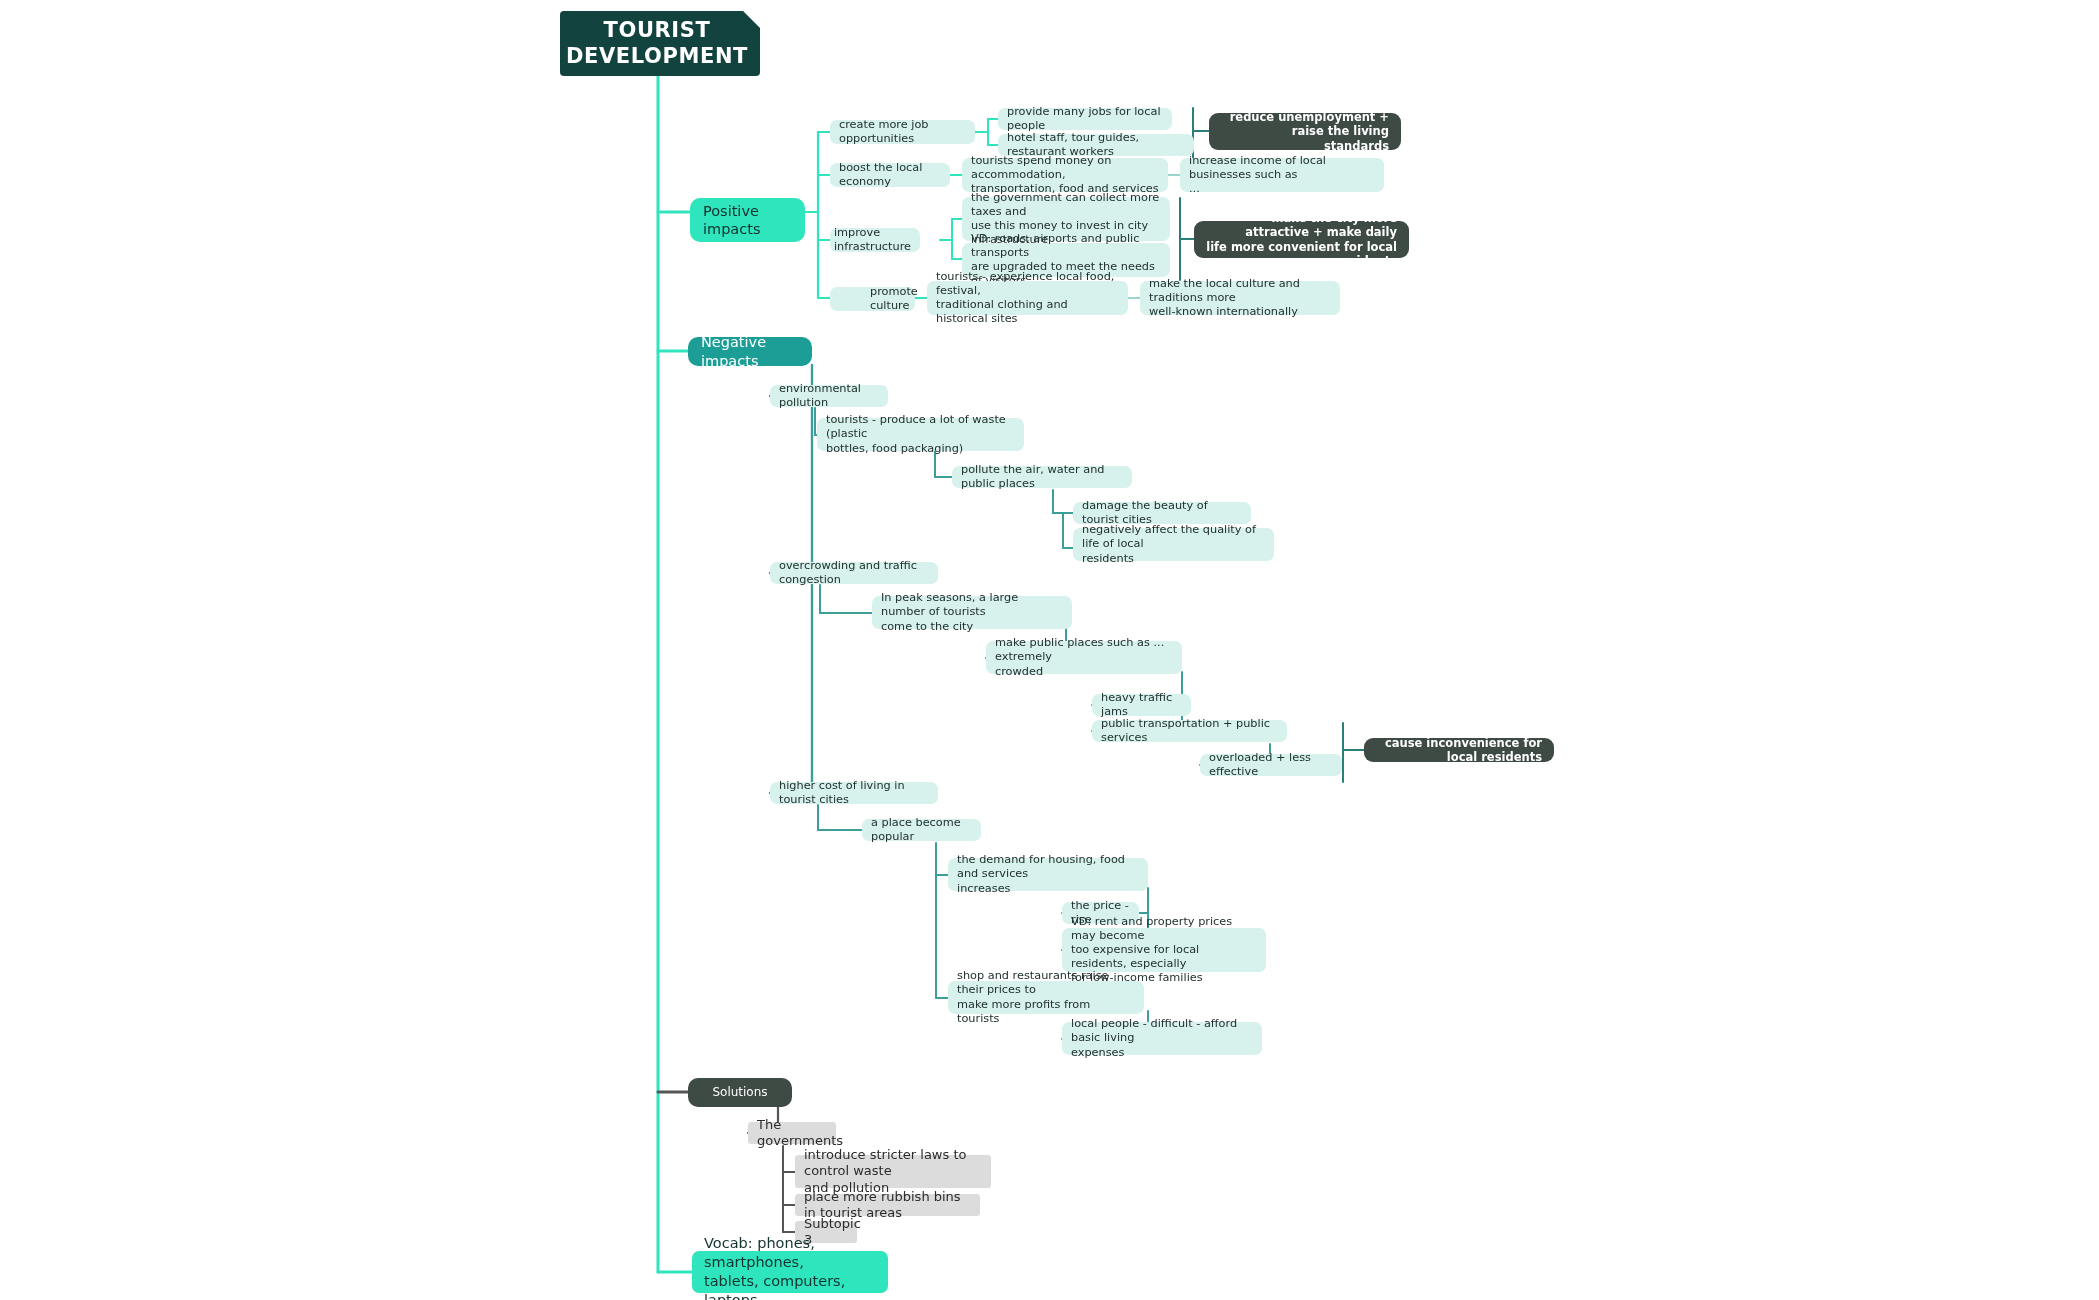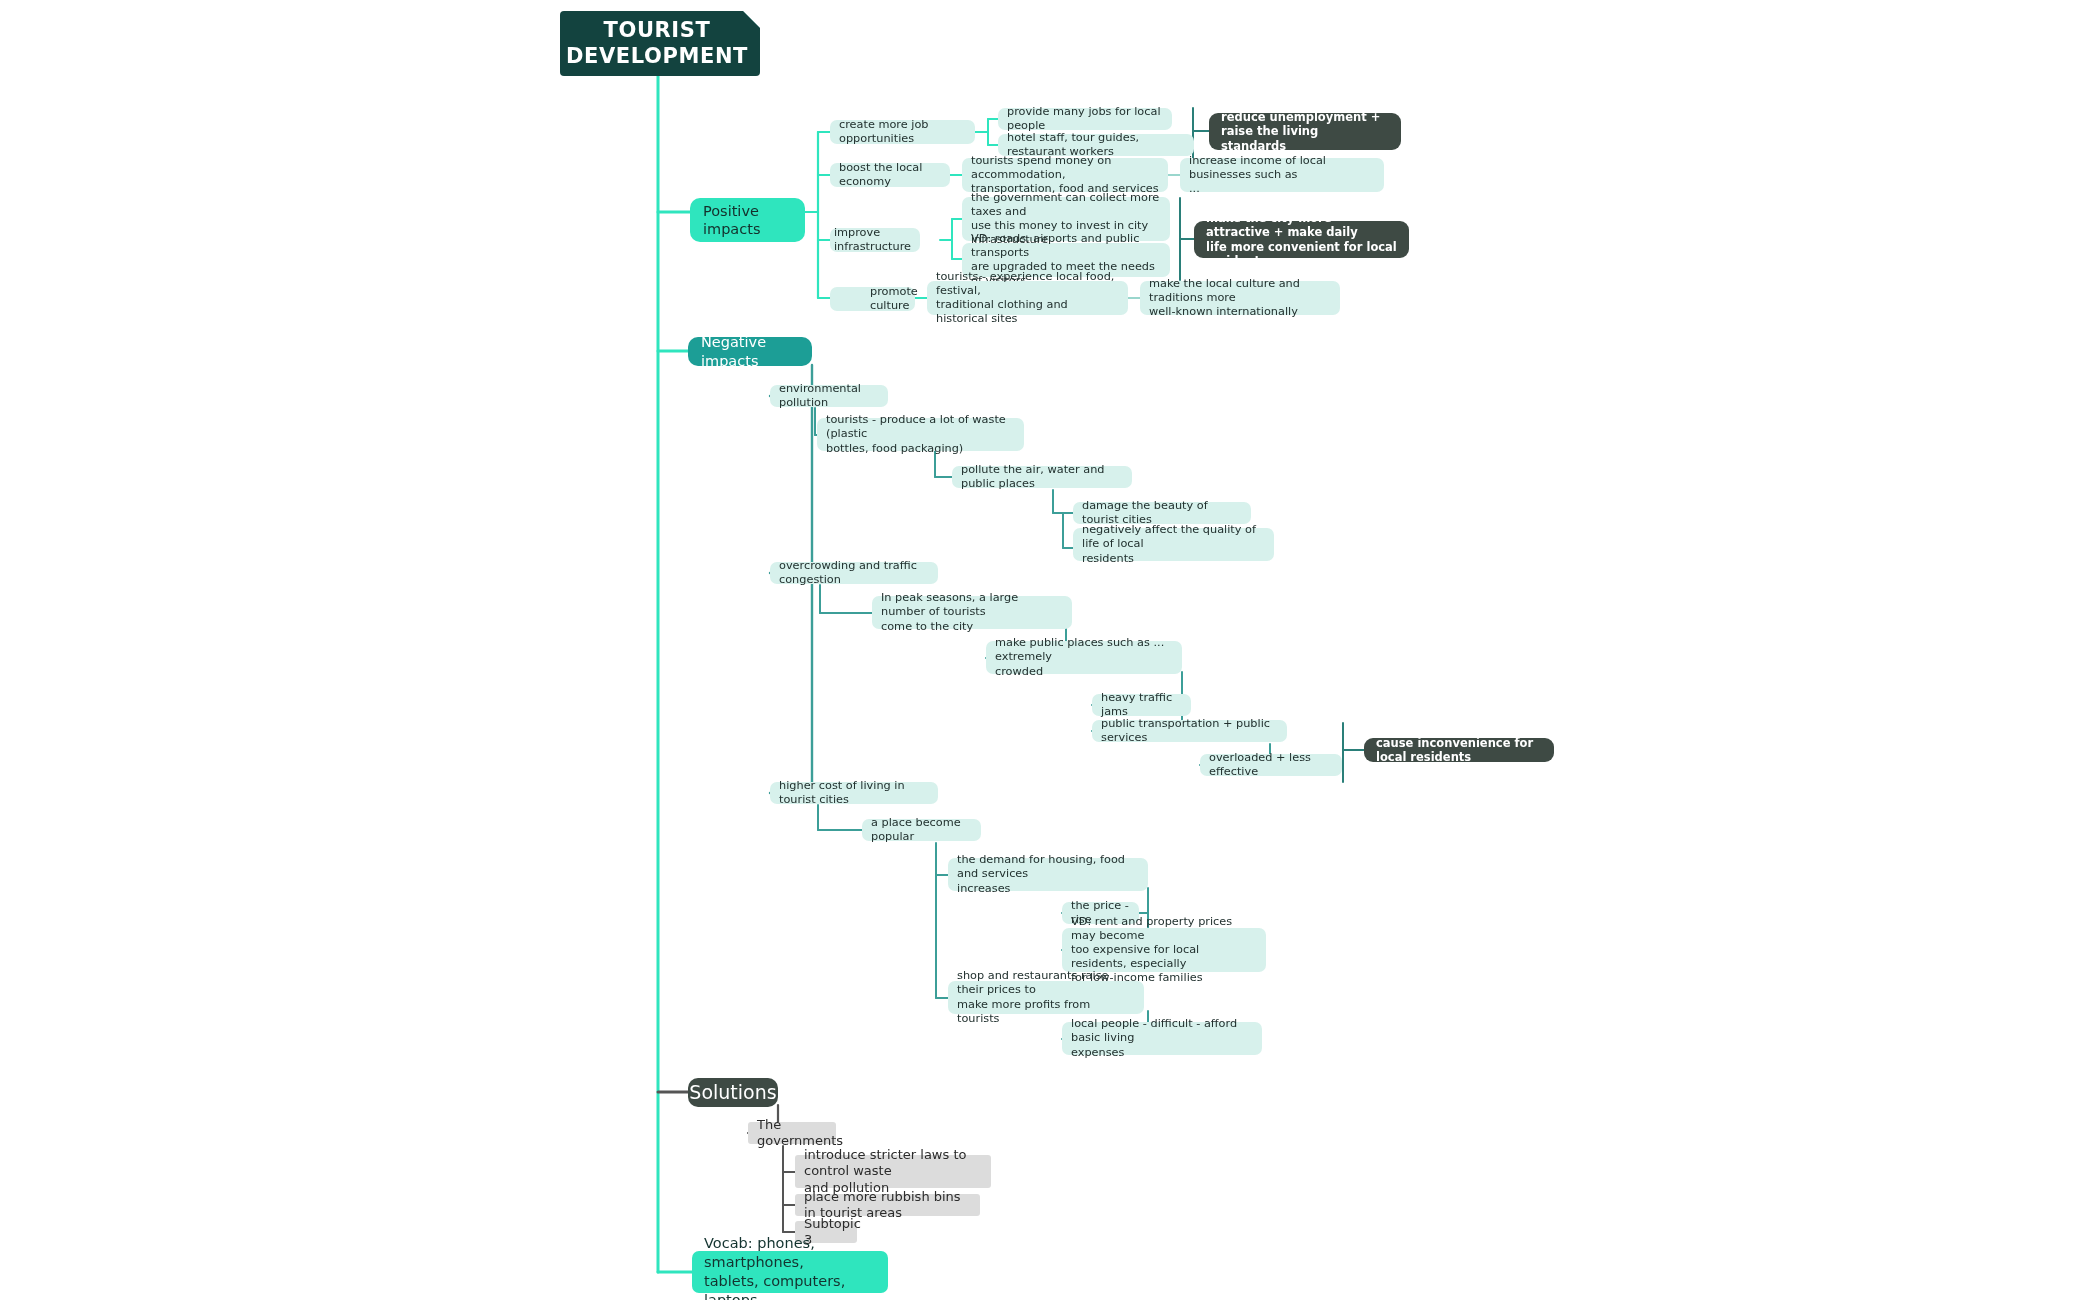--- a/index.html
+++ b/index.html
@@ -45,21 +45,21 @@
   }
   .n-teal{        
     background:#1C9E96;color:#ffffff;
     font-size:14.5px;font-weight:500;
     padding:7px 13px;border-radius:10px;
   }
   .n-dark{        
     background:#3E4A44;color:#ffffff;
     font-size:11.5px;font-weight:600;
     padding:6px 12px;border-radius:9px;
-    justify-content:center;text-align:left;
+    justify-content:center;text-align:right;
   }
   .n-light{       
     background:#D7F1EC;color:#22312f;
     font-size:11.3px;font-weight:400;
     padding:5px 9px;border-radius:7px;
   }
   .n-gray{        
     background:#DCDCDC;color:#2b2b2b;
     font-size:13px;font-weight:400;
     padding:5px 9px;border-radius:3px;
@@ -299,21 +299,21 @@
   </div>
   <div class="node n-light" style="left:948px;top:981px;width:196px;height:33px;">
     <span>shop and restaurants raise their prices to
 make more profits from tourists</span>
   </div>
   <div class="node n-light" style="left:1062px;top:1022px;width:200px;height:33px;">
     <span>local people - difficult - afford basic living
 expenses</span>
   </div>
 
-  <div class="node n-dark" style="left:688px;top:1078px;width:90px;height:29px;font-size:19px;font-weight:500;border-radius:10px;">
+  <div class="node n-dark" style="left:688px;top:1078px;width:104px;height:29px;font-size:12px;font-weight:500;border-radius:10px;">
     <span>Solutions</span>
   </div>
   <div class="node n-gray" style="left:748px;top:1122px;width:88px;height:22px;">
     <span>The governments</span>
   </div>
   <div class="node n-gray" style="left:795px;top:1155px;width:196px;height:33px;">
     <span>introduce stricter laws to control waste
 and pollution</span>
   </div>
   <div class="node n-gray" style="left:795px;top:1194px;width:185px;height:22px;">

